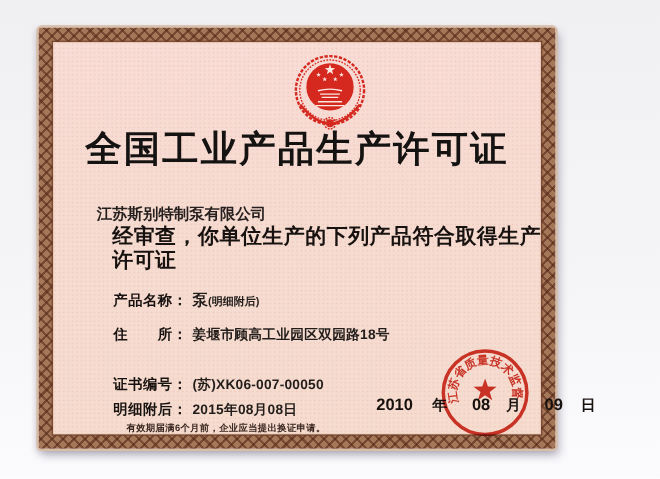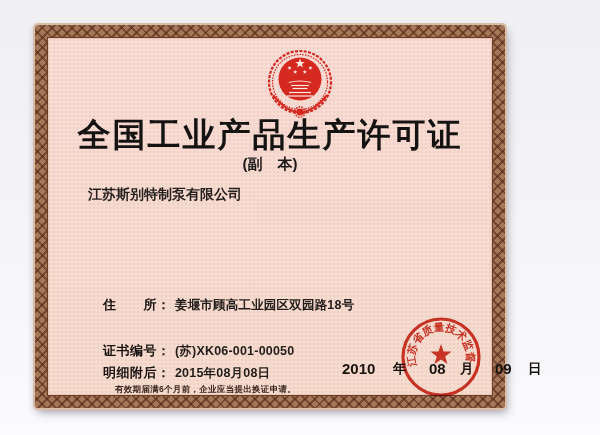--- a/index.html
+++ b/index.html
@@ -80,31 +80,35 @@
     <g stroke="#fbe9e2" stroke-width="1.2" fill="none">
       <path d="M24,33.5 Q35,30.5 46,33.5"></path>
       <path d="M26,36.5 L44,36.5"></path>
       <path d="M27.5,39.5 L42.5,39.5"></path>
       <path d="M24,43.5 L46,43.5"></path>
       <path d="M22,47 L48,47"></path>
     </g>
   </svg>
 
   <div class="abs title">全国工业产品生产许可证</div>
-  <div class="abs subtitle">(副　本)</div>
 
   <div class="abs company">江苏斯别特制泵有限公司</div>
+  <div class="abs stmt1">经审查，你单位生产的下列产品符合取得生产许可证</div>
 
+  <div class="abs frow" style="top:239px">
+    <span class="flabel">产品名称：</span>
+    <span class="fvalue" style="font-size:14px">泵</span><span class="fnote">(明细附后)</span>
+  </div>
   <div class="abs frow" style="top:271px">
     <span class="flabel">住　　所：</span>
     <span class="fvalue">姜堰市顾高工业园区双园路18号</span>
   </div>
   <div class="abs frow" style="top:317px">
     <span class="flabel">证书编号：</span>
-    <span class="fvalue">(苏)XK06-001-00050</span>
+    <span class="fvalue">(苏)XK06-007-00050</span>
   </div>
   <div class="abs frow" style="top:339px">
     <span class="flabel">明细附后：</span>
     <span class="fvalue">2015年08月08日</span>
   </div>
 
   <div class="abs footnote">有效期届满6个月前，企业应当提出换证申请。</div>
 
   <span class="abs dt num" style="left:307px">2010</span>
   <span class="abs dt unit" style="left:358px">年</span>

